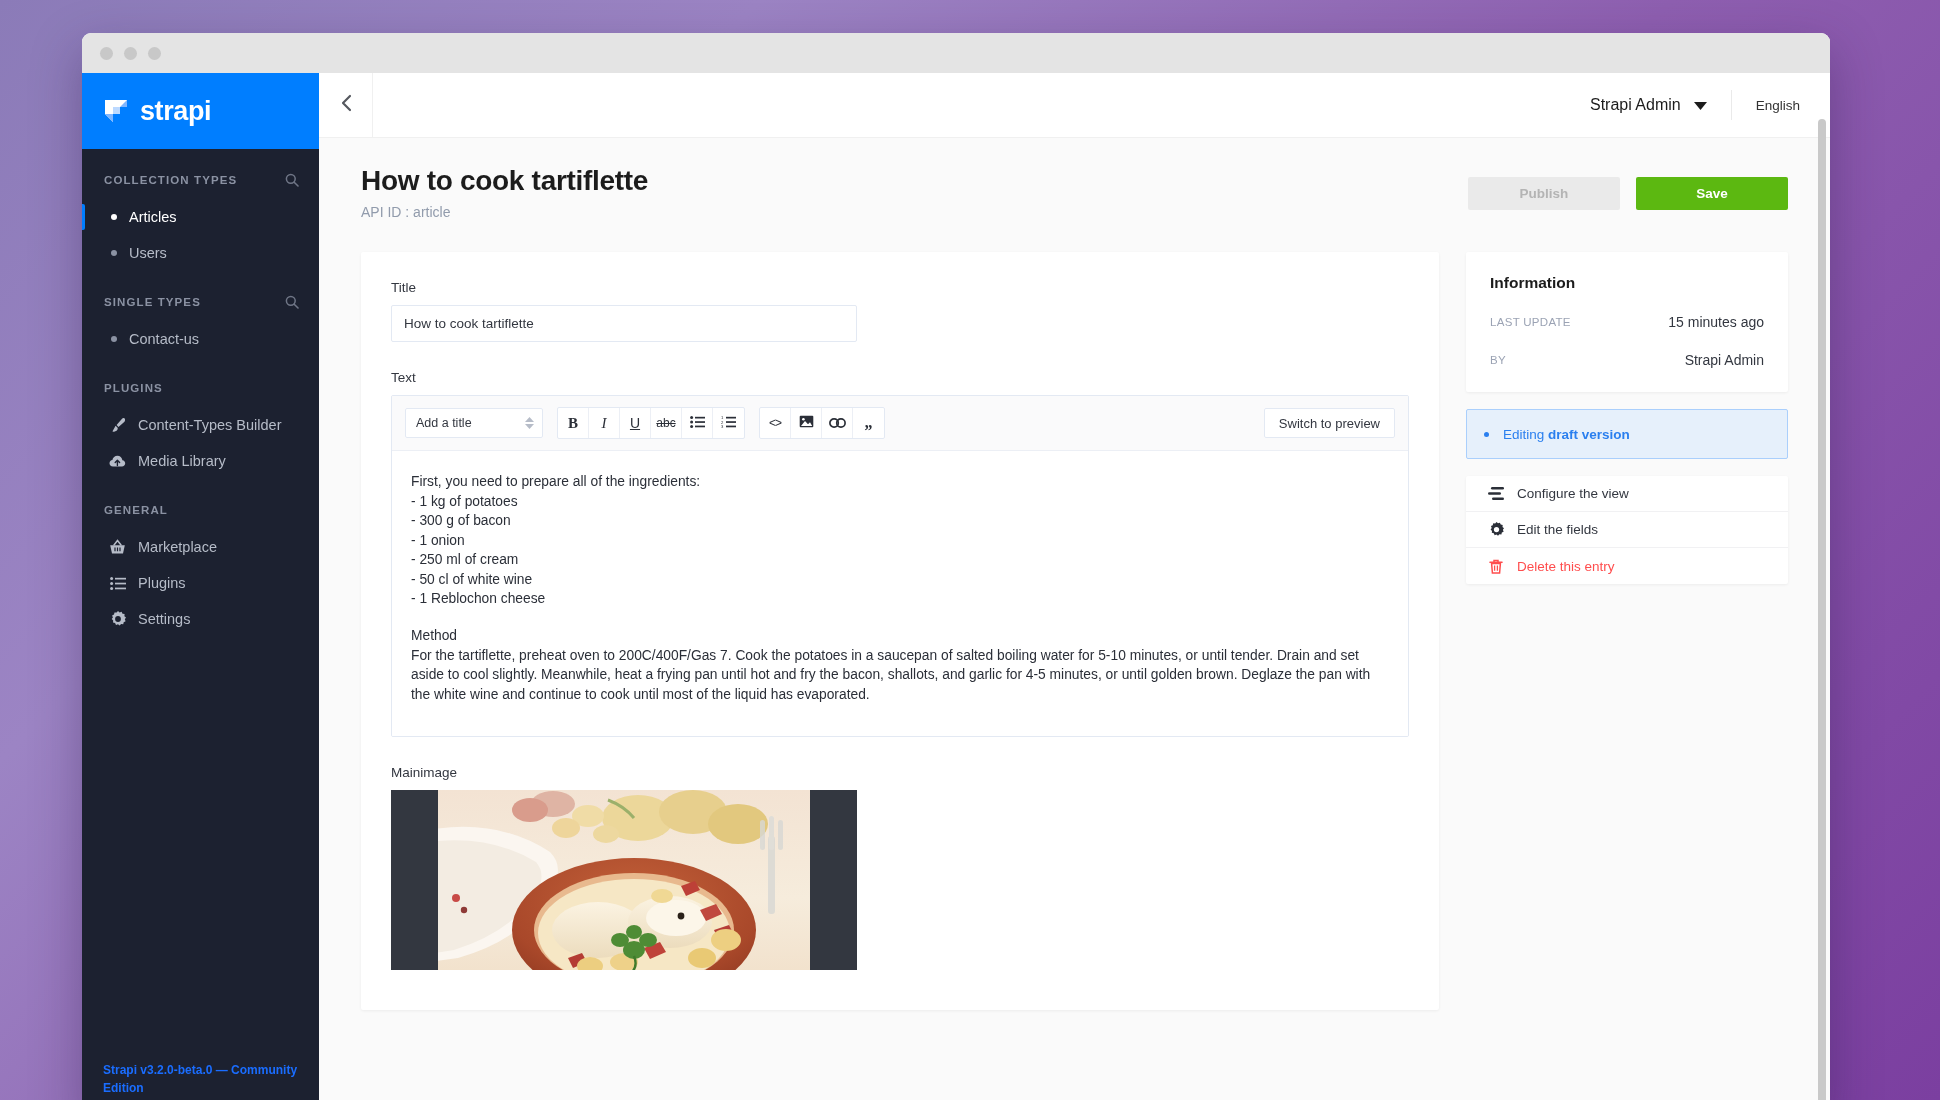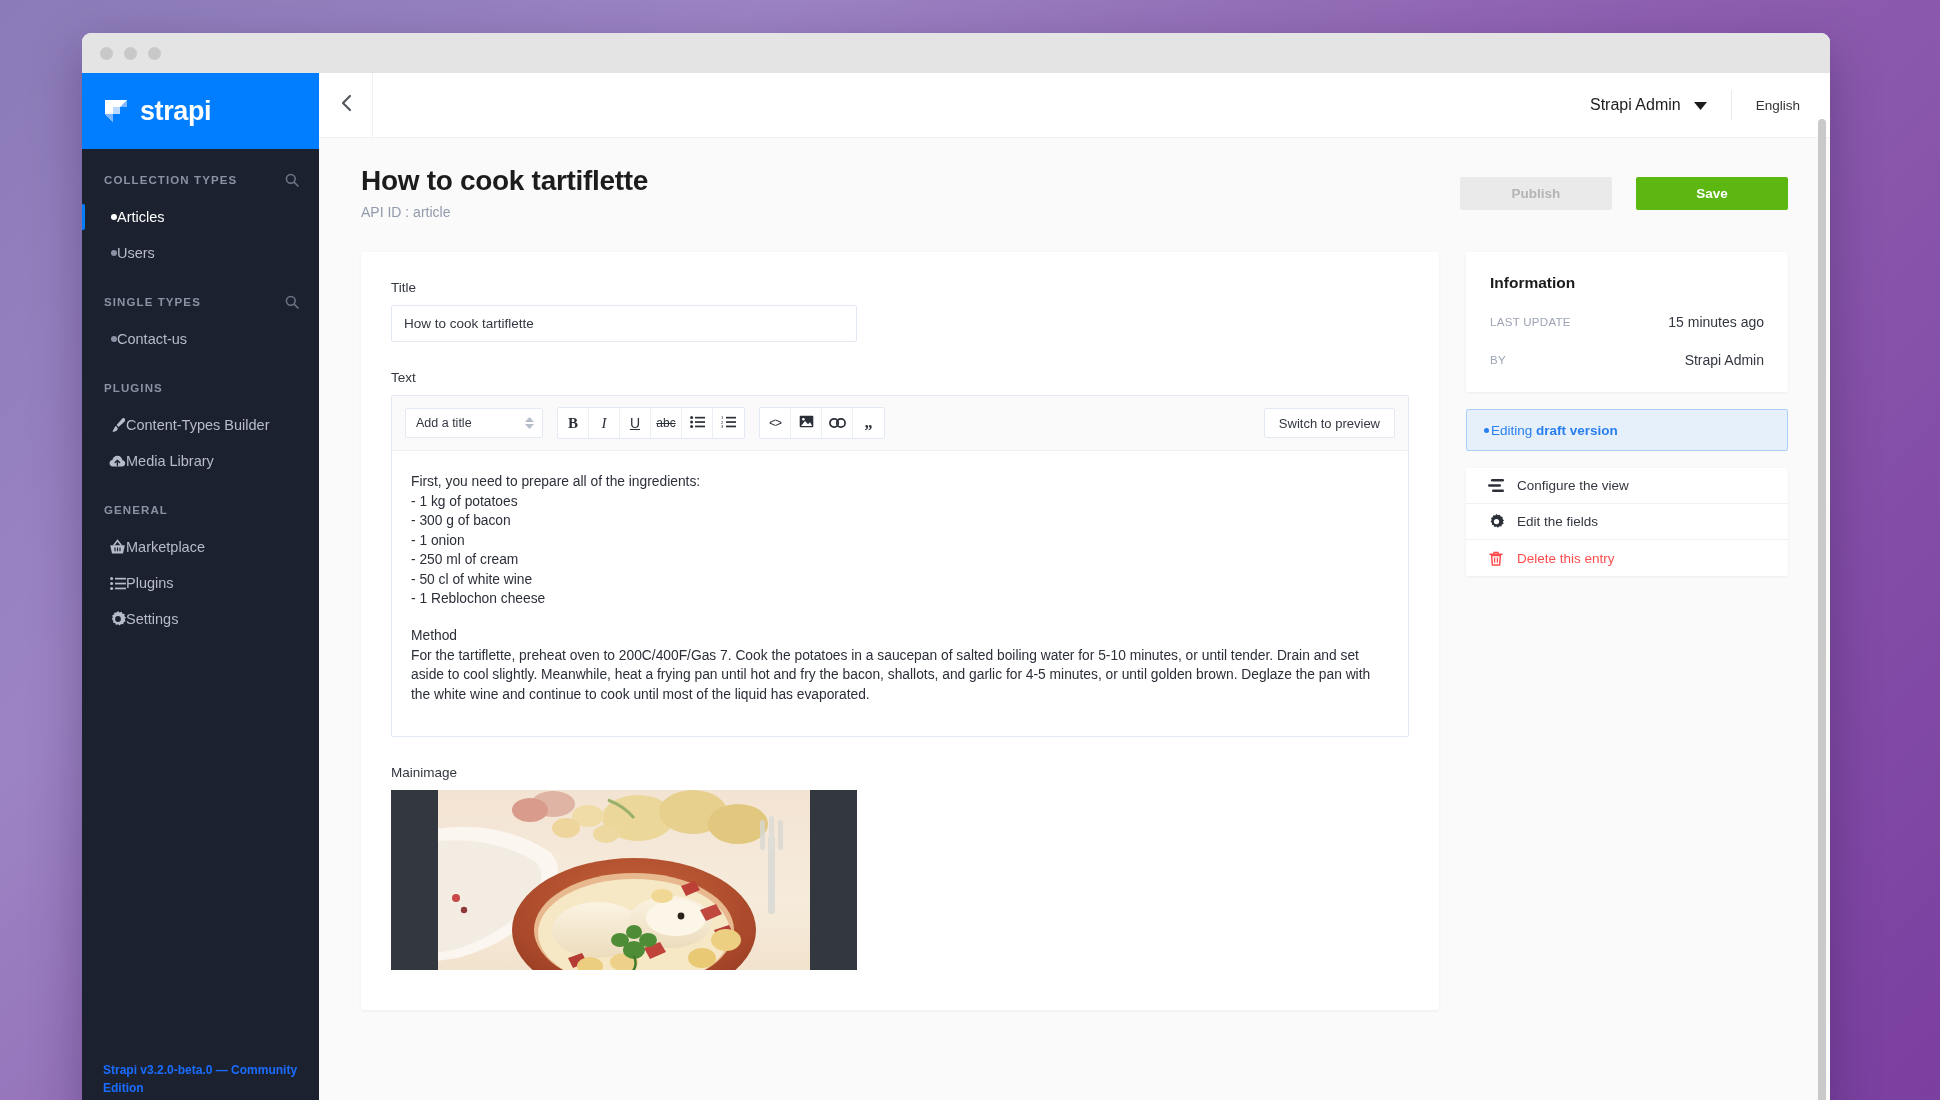--- a/index.html
+++ b/index.html
@@ -56,21 +56,21 @@
     height: 26px;
   }
   .nav-section:first-child { margin-top: 4px; }
   .nav-section .sec-label {
     color: #8b92a3; font-size: 11.5px; font-weight: 700;
     letter-spacing: 1.1px;
   }
   .nav-section .sec-search { cursor: pointer; opacity: .75; display:flex; }
 
   .nav-item {
-    display: flex; align-items: center; 
+    display: flex; align-items: center; gap: 12px;
     height: 36px; padding-left: 27px;
     color: #b6bcc8; font-size: 14.5px;
     position: relative; cursor: pointer;
   }
   .nav-item .bullet {
     width: 6px; height: 6px; border-radius: 50%;
     background: #8b92a3; flex: none; margin-left: 2px;
   }
   .nav-item.active { color: #ffffff; font-weight: 400; }
   .nav-item.active .bullet { background: #ffffff; }
@@ -112,21 +112,21 @@
   #lang { font-size: 13.5px; color: #333; cursor: pointer; }
 
   
   #content {
     flex: 1; overflow: hidden; position: relative;
     padding: 27px 42px 0 42px;
   }
   #page-head { display: flex; align-items: flex-start; }
   #page-title { font-size: 28px; font-weight: 700; color: #1c1c1c; letter-spacing: -.3px; }
   #api-id { font-size: 14px; color: #919bac; margin-top: 7px; }
-  #head-actions { margin-left: auto; display: flex; gap: 24px; padding-top: 12px; }
+  #head-actions { margin-left: auto; display: flex; gap: 16px; padding-top: 12px; }
   .btn {
     height: 33px; min-width: 152px; border-radius: 2px;
     font-size: 13.5px; font-weight: 700; border: none; cursor: pointer;
     display: flex; align-items: center; justify-content: center;
     font-family: "Liberation Sans", sans-serif;
   }
   .btn-publish { background: #eaeaea; color: #b4b4b4; }
   .btn-save { background: #5cb811; color: #fff; }
 
   #cols { display: flex; gap: 27px; margin-top: 32px; align-items: flex-start; }
@@ -197,21 +197,21 @@
   #rightcol { width: 322px; min-width: 322px; display: flex; flex-direction: column; gap: 17px; }
   .rcard { background: #fff; border-radius: 2px; box-shadow: 0 1px 3px rgba(0,0,0,.06); }
   #info-card { padding: 22px 24px 24px 24px; }
   #info-title { font-size: 15.5px; font-weight: 700; color: #1c1c1c; }
   .info-row { display: flex; align-items: center; margin-top: 22px; }
   .info-key { font-size: 11.5px; color: #9ba3b4; letter-spacing: .3px; }
   .info-val { margin-left: auto; font-size: 14px; color: #333740; }
 
   #draft-badge {
     background: #e6f0fb; border: 1px solid #aacffc; border-radius: 2px;
-    height: 42px; display: flex; align-items: center; gap: 2px; padding-left: 17px;
+    height: 50px; display: flex; align-items: center; gap: 14px; padding-left: 17px;
     font-size: 13.5px; color: #2a7fef; cursor: pointer;
   }
   #draft-badge .dotb { width: 5px; height: 5px; border-radius: 50%; background: #2a7fef; flex:none; }
   #draft-badge b { font-weight: 700; }
 
   #actions-card { overflow: hidden; }
   .act-row {
     height: 36px; display: flex; align-items: center; gap: 13px;
     padding-left: 22px; font-size: 13.5px; color: #333740;
     border-bottom: 1px solid #f1f1f3; cursor: pointer;

